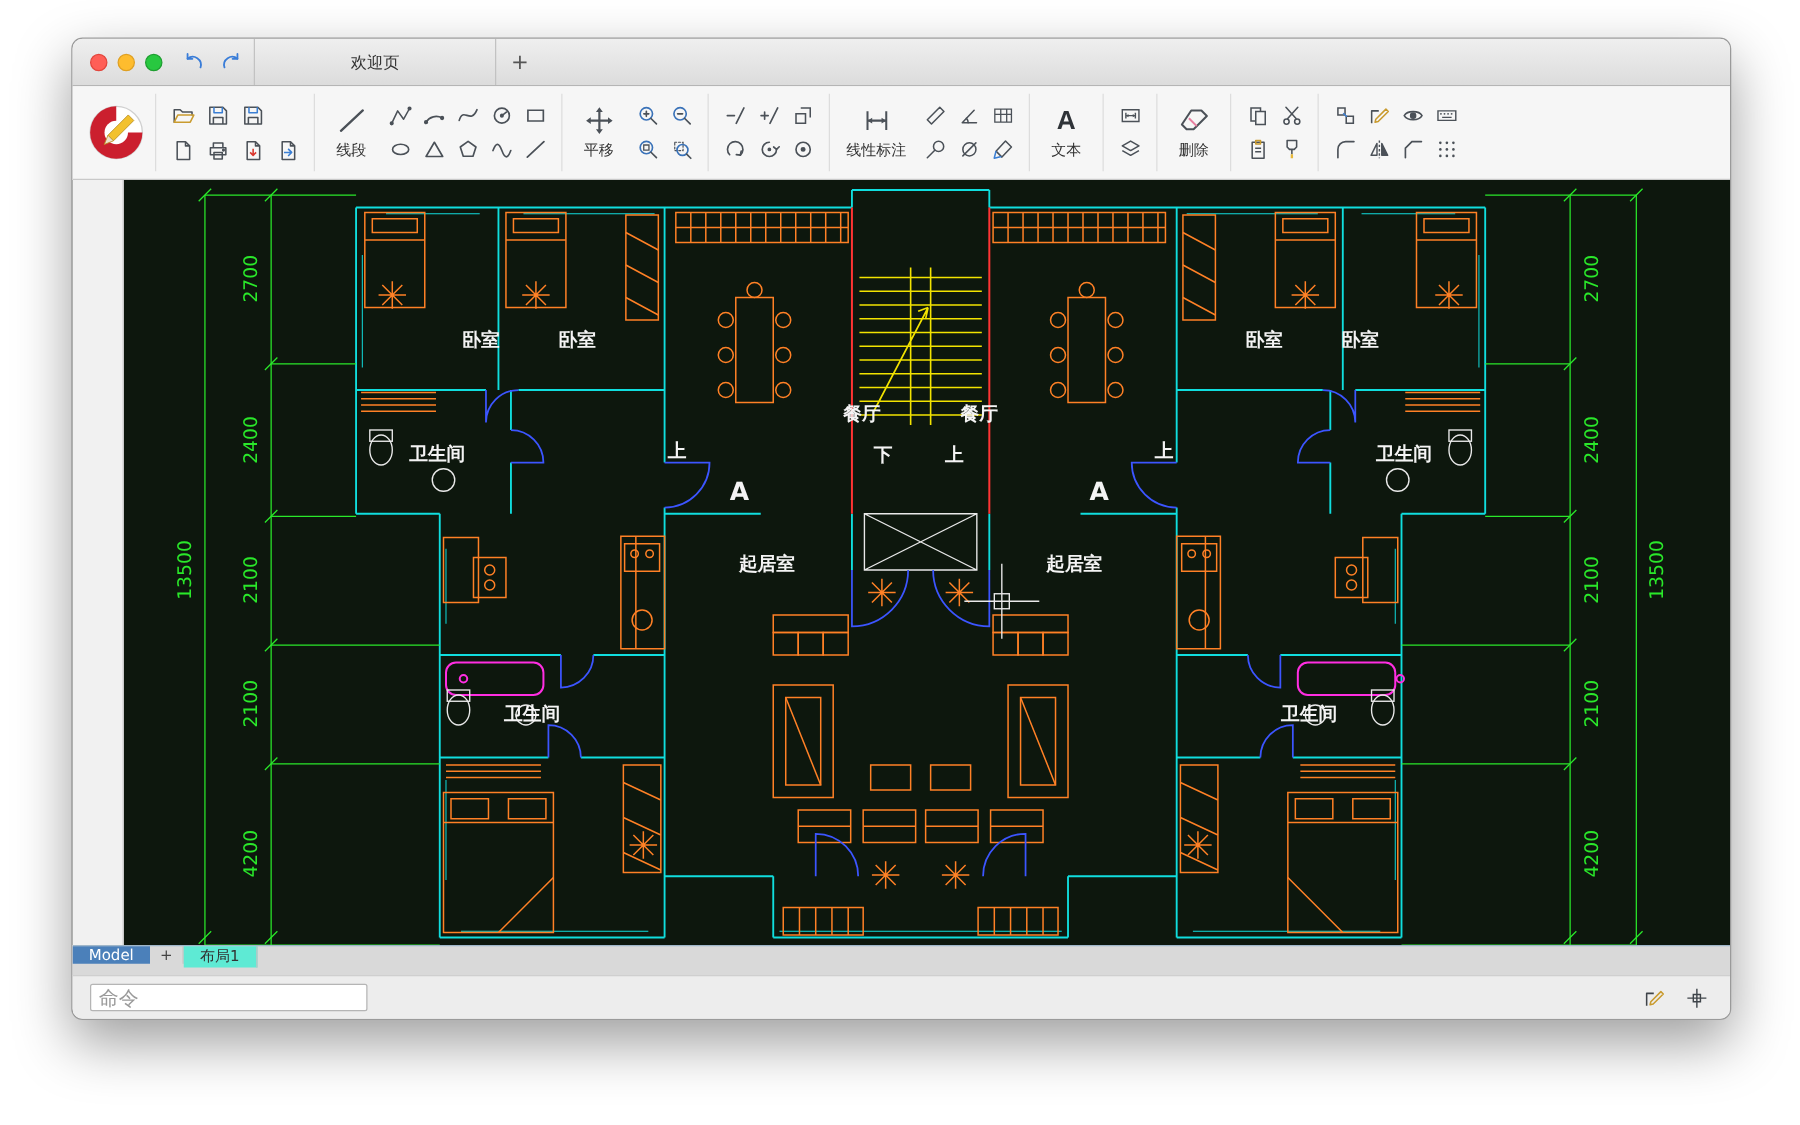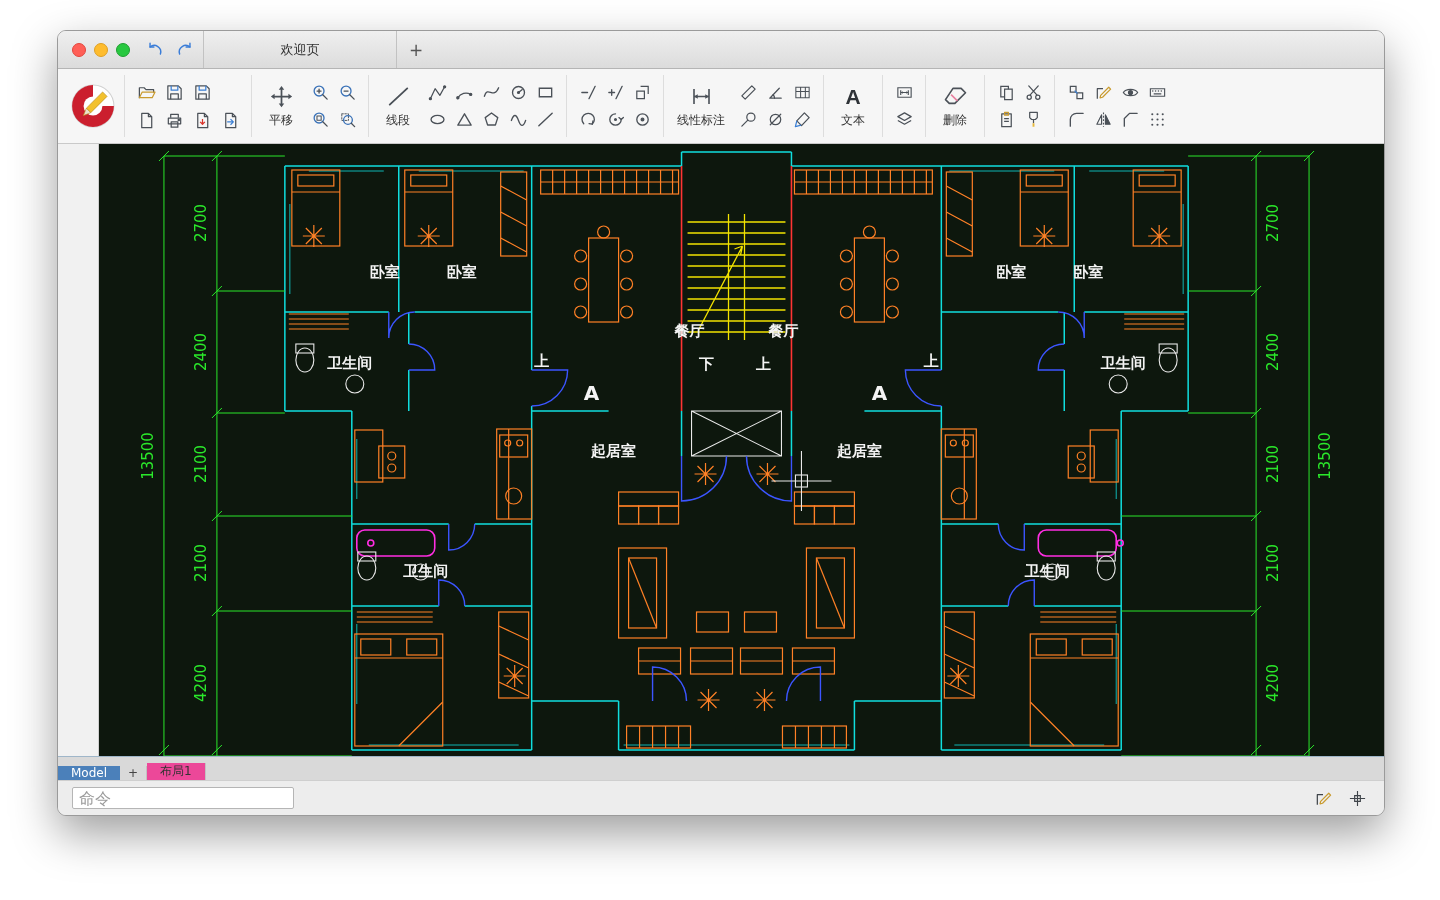--- a/index.html
+++ b/index.html
@@ -46,24 +46,24 @@
   .or{stroke:#ff8126;stroke-width:1.2;fill:none;}
   .bl{stroke:#3c55ff;stroke-width:1.4;fill:none;}
   .ye{stroke:#f2e300;stroke-width:1.3;fill:none;}
   .mg{stroke:#ff2ee2;stroke-width:1.6;fill:none;}
   .wh{stroke:#e9e9e9;stroke-width:1.1;fill:none;}
   .gr{stroke:#2ae82a;stroke-width:1;fill:none;}
   .gt{fill:#2ae82a;stroke:none;font-size:15px;text-anchor:middle;}
   .lt{fill:#f4f4f4;stroke:none;font-size:15px;font-weight:600;text-anchor:middle;}
   .lta{font-size:20px;font-weight:600;}
   
-  .layout-bar{height:23px;flex:none;display:flex;align-items:flex-end;background:#d9d9d9;border-top:1px solid #9fb6c9;font-size:12px;}
+  .layout-bar{height:23px;flex:none;display:flex;align-items:flex-start;background:#d9d9d9;border-top:1px solid #9fb6c9;font-size:12px;}
   .model-tab{background:#4b80ba;color:#fff;display:flex;align-items:center;padding:0 13px;}
   .layout-add{width:26px;display:flex;align-items:center;justify-content:center;color:#444;border-right:1px solid #c2c2c2;}
-  .layout-tab{display:flex;align-items:center;padding:0 13px;color:#333;background:#ec4899;border-right:1px solid #c2c2c2;}
+  .layout-tab{display:flex;align-items:center;padding:0 13px;color:#333;background:#5eead4;border-right:1px solid #c2c2c2;}
   .command-bar{height:34px;flex:none;display:flex;align-items:center;background:#ededed;border-top:1px solid #cfcfcf;padding:0 14px;gap:8px;}
   .cmd{width:208px;height:20px;border:1px solid #b5b5b5;border-radius:2px;font-size:16px;padding:0 6px;background:#fff;color:#333;font-family:inherit;}
   .cmd::placeholder{color:#9a9a9a;}
   .cmd-spacer{flex:1;}
   .sbtn{width:26px;height:26px;border:0;background:transparent;display:flex;align-items:center;justify-content:center;color:#3f444a;padding:0;}
   .sbtn svg{width:19px;height:19px;}
 </style>
 </head>
 <body>
 
@@ -485,20 +485,81 @@
                   <use href="#i-export"></use>
                 </svg>
               </button>
         </div>
       </div>
     </div>
 
     <div class="tb-group">
       <button class="tbig">
         <svg class="icbig">
+              <use href="#i-line"></use>
+            </svg>
+        <span class="tlabel">线段</span>
+      </button>
+      <div class="tgrid" style="grid-template-columns:repeat(5,26px)">
+        <button class="tbtn">
+              <svg class="ic">
+                <use href="#i-pline"></use>
+              </svg>
+            </button>
+        <button class="tbtn">
+              <svg class="ic">
+                <use href="#i-arc"></use>
+              </svg>
+            </button>
+        <button class="tbtn">
+              <svg class="ic">
+                <use href="#i-spline"></use>
+              </svg>
+            </button>
+        <button class="tbtn">
+              <svg class="ic">
+                <use href="#i-ccenter"></use>
+              </svg>
+            </button>
+        <button class="tbtn">
+              <svg class="ic">
+                <use href="#i-rect"></use>
+              </svg>
+            </button>
+        <button class="tbtn">
+              <svg class="ic">
+                <use href="#i-ellipse"></use>
+              </svg>
+            </button>
+        <button class="tbtn">
+              <svg class="ic">
+                <use href="#i-tri"></use>
+              </svg>
+            </button>
+        <button class="tbtn">
+              <svg class="ic">
+                <use href="#i-pent"></use>
+              </svg>
+            </button>
+        <button class="tbtn">
+              <svg class="ic">
+                <use href="#i-wave"></use>
+              </svg>
+            </button>
+        <button class="tbtn">
+              <svg class="ic">
+                <use href="#i-line"></use>
+              </svg>
+            </button>
+      </div>
+    </div>
+
+    <div class="tb-group">
+      <button class="tbig">
+        <svg class="icbig">
               <use href="#i-pan"></use>
             </svg>
         <span class="tlabel">平移</span>
       </button>
       <div class="tgrid" style="grid-template-columns:repeat(2,26px)">
         <button class="tbtn">
               <svg class="ic">
                 <use href="#i-zin"></use>
               </svg>
             </button>
@@ -508,81 +569,20 @@
               </svg>
             </button>
         <button class="tbtn">
               <svg class="ic">
                 <use href="#i-zext"></use>
               </svg>
             </button>
         <button class="tbtn">
               <svg class="ic">
                 <use href="#i-zwin"></use>
-              </svg>
-            </button>
-      </div>
-    </div>
-
-    <div class="tb-group">
-      <button class="tbig">
-        <svg class="icbig">
-              <use href="#i-line"></use>
-            </svg>
-        <span class="tlabel">线段</span>
-      </button>
-      <div class="tgrid" style="grid-template-columns:repeat(5,26px)">
-        <button class="tbtn">
-              <svg class="ic">
-                <use href="#i-pline"></use>
-              </svg>
-            </button>
-        <button class="tbtn">
-              <svg class="ic">
-                <use href="#i-arc"></use>
-              </svg>
-            </button>
-        <button class="tbtn">
-              <svg class="ic">
-                <use href="#i-spline"></use>
-              </svg>
-            </button>
-        <button class="tbtn">
-              <svg class="ic">
-                <use href="#i-ccenter"></use>
-              </svg>
-            </button>
-        <button class="tbtn">
-              <svg class="ic">
-                <use href="#i-rect"></use>
-              </svg>
-            </button>
-        <button class="tbtn">
-              <svg class="ic">
-                <use href="#i-ellipse"></use>
-              </svg>
-            </button>
-        <button class="tbtn">
-              <svg class="ic">
-                <use href="#i-tri"></use>
-              </svg>
-            </button>
-        <button class="tbtn">
-              <svg class="ic">
-                <use href="#i-pent"></use>
-              </svg>
-            </button>
-        <button class="tbtn">
-              <svg class="ic">
-                <use href="#i-wave"></use>
-              </svg>
-            </button>
-        <button class="tbtn">
-              <svg class="ic">
-                <use href="#i-line"></use>
               </svg>
             </button>
       </div>
     </div>
 
     <div class="tb-group">
       <div class="tgrid" style="grid-template-columns:repeat(3,26px)">
         <button class="tbtn">
               <svg class="ic">
                 <use href="#i-trim"></use>

